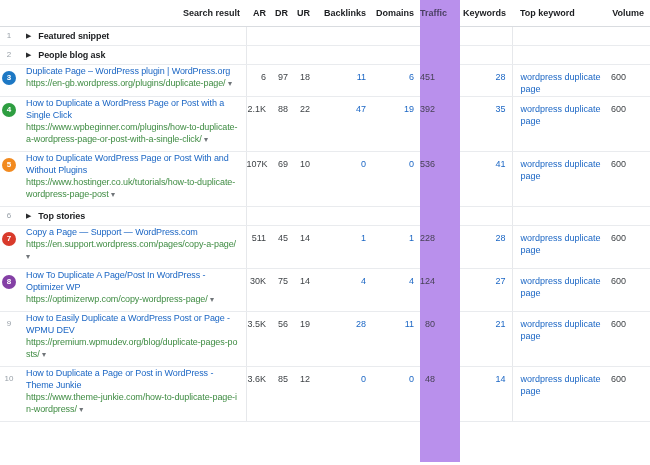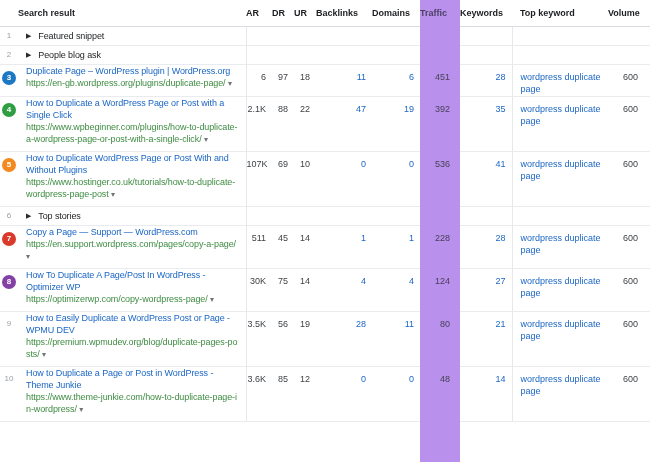--- a/index.html
+++ b/index.html
@@ -25,66 +25,66 @@
     position: relative;
     z-index: 1;
     font-size: 9px;
     line-height: 12px;
     color: #3f4347;
   }
   th {
     font-size: 9px;
     font-weight: bold;
     color: #1c1e21;
-    text-align: left;
+    text-align: right;
     padding: 7px 6px 7px 0;
     border-bottom: 1px solid #d9dce0;
     white-space: nowrap;
     vertical-align: middle;
   }
-  th.th-first { text-align: left; padding-left: 18px; }
+  th.th-first { text-align: right; padding-left: 18px; }
   th.th-kw    { text-align: left; padding-left: 8px; }
   th.th-traffic { color: #4a3f63; padding-right: 28px; border-bottom-color: transparent; }
   td { border-bottom: 1px solid #e9ebee; vertical-align: top; }
   td.num {
     text-align: center;
     padding-top: 6px;
     color: #98a0a8;
     font-size: 8px;
   }
   tr.section td.num { padding-top: 3px; }
   td.result {
     padding: 0 6px 5px 8px;
     border-right: 1px solid #e6e8eb;
     letter-spacing: -0.1px;
   }
   tr.section td.result { padding: 3px 0 3px 8px; }
   .title { color: #1b66c4; }
   .url   { color: #3f8c43; word-break: break-all; }
   .caret { color: #707579; font-size: 8px; letter-spacing: 0; }
-  .section-label { font-weight: normal; color: #1c1e21; }
+  .section-label { font-weight: bold; color: #1c1e21; }
   .tri { font-size: 7px; color: #2a2c2e; margin-right: 7px; vertical-align: 1px; }
   td.metric {
     text-align: right;
     padding: 6px 6px 0 0;
     white-space: nowrap;
   }
   td.blue { color: #1b66c4; }
   td.traffic {
-    padding-right: 10px;
+    padding-right: 25px;
     color: #474156;
     border-bottom-color: transparent;
   }
   td.topkw {
     text-align: left;
     padding: 6px 4px 1px 8px;
     color: #1b66c4;
     border-left: 1px solid #e6e8eb;
   }
-  td.volume { padding-right: 12px; }
+  td.volume { padding-right: 24px; }
   .badge {
     display: inline-block;
     width: 14px; height: 14px;
     border-radius: 50%;
     color: #fff;
     font-size: 8px;
     font-weight: bold;
     line-height: 14px;
     text-align: center;
   }

